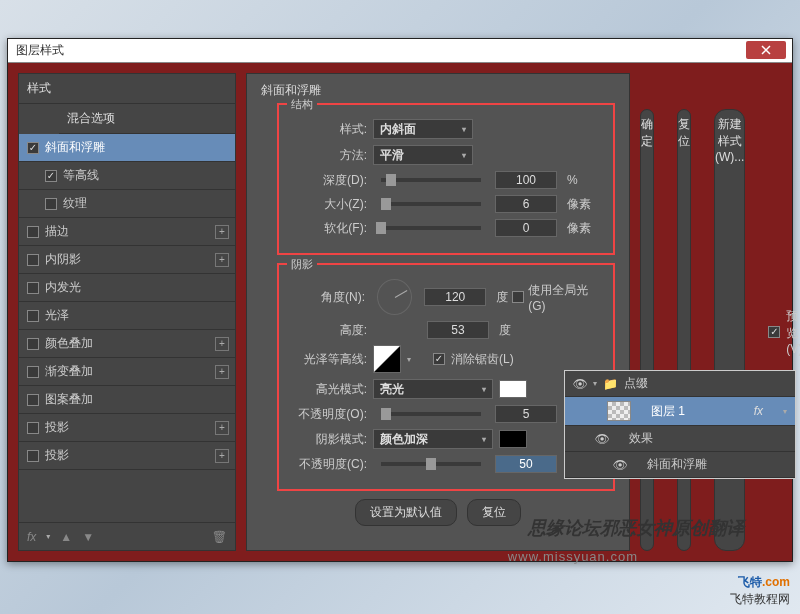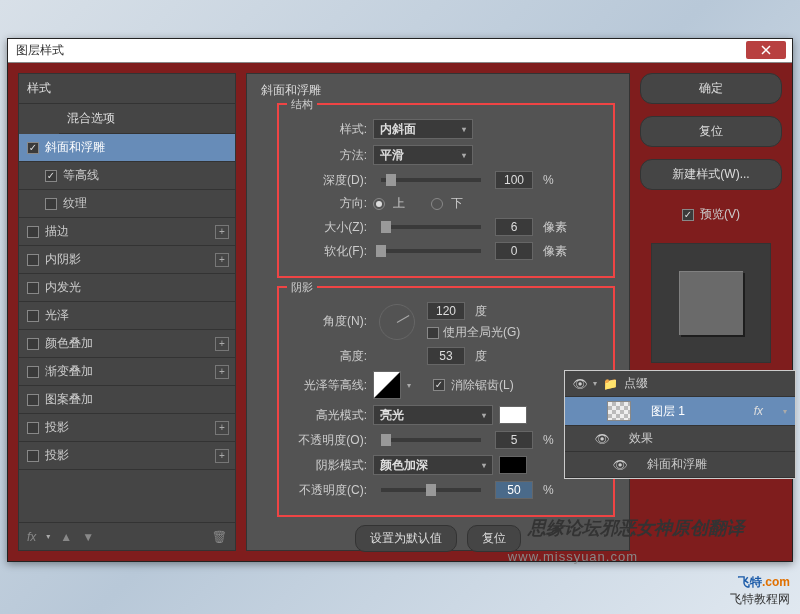--- a/index.html
+++ b/index.html
@@ -25,34 +25,34 @@
 .center-panel { flex: 1; border: 1px solid #333; background: #535353; padding: 8px 14px; position: relative; }
 .section-title { color: #ddd; margin-bottom: 4px; }
 .group { border: 2px solid #ef4444; padding: 8px 12px 10px; margin-bottom: 8px; position: relative; margin-left: 16px; }
 .group-label { position: absolute; top: -8px; left: 8px; background: #535353; padding: 0 4px; color: #ccc; font-size: 11px; }
 .row { display: flex; align-items: center; margin: 6px 0; gap: 6px; }
 .lbl { width: 76px; text-align: right; color: #ccc; }
 .select { height: 20px; background: #3a3a3a; border: 1px solid #666; color: #ddd; padding: 0 6px; display: flex; align-items: center; justify-content: space-between; gap: 8px; min-width: 90px; font-weight: bold; }
 .select .arrow { font-size: 8px; color: #aaa; }
 .slider { flex: 1; height: 4px; background: #3a3a3a; position: relative; margin: 0 8px; max-width: 100px; }
 .slider .thumb { position: absolute; top: -4px; width: 10px; height: 12px; background: #999; transform: translateX(-50%); }
-.numbox { width: 38px; height: 18px; background: #3a3a3a; border: 1px solid #666; color: #ddd; text-align: center; line-height: 16px; }
+.numbox { width: 62px; height: 18px; background: #3a3a3a; border: 1px solid #666; color: #ddd; text-align: center; line-height: 16px; }
 .numbox.sel { background: #4a6a8a; color: #fff; }
 .unit { color: #ccc; margin-left: 4px; }
 .radio { width: 12px; height: 12px; border-radius: 50%; border: 1px solid #888; display: inline-flex; align-items: center; justify-content: center; margin-right: 2px; }
 .radio.checked::after { content: ""; width: 6px; height: 6px; background: #ddd; border-radius: 50%; }
 .angle-widget { width: 36px; height: 36px; border: 1px solid #666; border-radius: 50%; position: relative; margin: 0 6px; }
 .angle-widget::after { content: ""; position: absolute; left: 50%; top: 50%; width: 14px; height: 1px; background: #aaa; transform-origin: left; transform: rotate(-30deg); }
 .contour-thumb { width: 28px; height: 28px; background: linear-gradient(135deg, #fff 0%, #fff 48%, #000 52%, #000 100%); border: 1px solid #666; }
 .swatch { width: 28px; height: 18px; border: 1px solid #666; }
 .swatch.white { background: #fff; }
 .swatch.black { background: #000; }
 .btn-row { display: flex; gap: 10px; justify-content: center; margin-top: 8px; }
 .btn { background: #454545; border: 1px solid #333; color: #ddd; padding: 4px 14px; border-radius: 10px; cursor: pointer; }
-.right-panel { width: 142px; display: flex; flex-direction: column; gap: 12px; }
+.right-panel { width: 142px; display: flex; gap: 23px; margin-top: 36px; }
 .rbtn { background: #454545; border: 1px solid #333; color: #ddd; padding: 6px 0; text-align: center; border-radius: 12px; cursor: pointer; }
 .preview-row { display: flex; align-items: center; justify-content: center; gap: 6px; margin-top: 4px; }
 .preview-box { width: 120px; height: 120px; background: #3a3a3a; border: 1px solid #333; display: flex; align-items: center; justify-content: center; margin: 8px auto 0; }
 .preview-inner { width: 64px; height: 64px; background: #6a6a6a; box-shadow: 2px 2px 0 rgba(0,0,0,0.5), inset 1px 1px 0 rgba(255,255,255,0.15); }
 .layers-popup { position: absolute; right: 4px; top: 370px; width: 232px; background: #454545; border: 1px solid #ccc; color: #ccc; }
 .lp-header { display: flex; align-items: center; gap: 6px; padding: 4px 8px; border-bottom: 1px solid #333; }
 .lp-row { display: flex; align-items: center; gap: 20px; padding: 4px 8px; border-bottom: 1px solid #333; }
 .lp-row.active { background: #678cb8; color: #fff; }
 .lp-thumb { width: 24px; height: 20px; background: repeating-conic-gradient(#bbb 0 25%, #eee 0 50%) 0 0/8px 8px; border: 1px solid #888; }
 .eye { width: 14px; height: 14px; display: inline-flex; align-items: center; justify-content: center; color: #ccc; }
@@ -173,28 +173,20 @@
         </div>
         <div class="row">
           <span class="lbl">深度(D):</span>
           <div class="slider">
               <div class="thumb" style="left:10%"></div>
             </div>
           <span class="numbox">100</span>
           <span class="unit">%</span>
         </div>
         <div class="row">
-          <span class="lbl">方向:</span>
-          <span class="radio checked"></span>
-          <span>上</span>
-          <span style="width:14px"></span>
-          <span class="radio"></span>
-          <span>下</span>
-        </div>
-        <div class="row">
           <span class="lbl">大小(Z):</span>
           <div class="slider">
               <div class="thumb" style="left:5%"></div>
             </div>
           <span class="numbox">6</span>
           <span class="unit">像素</span>
         </div>
         <div class="row">
           <span class="lbl">软化(F):</span>
           <div class="slider">
@@ -203,21 +195,21 @@
           <span class="numbox">0</span>
           <span class="unit">像素</span>
         </div>
       </div>
 
       <div class="group">
         <span class="group-label">阴影</span>
         <div class="row">
           <span class="lbl">角度(N):</span>
           <div class="angle-widget"></div>
-          <div style="display:flex;flex-direction:column;gap:4px">
+          <div style="display:flex;flex-direction:row;gap:4px">
             <div style="display:flex;align-items:center;gap:6px">
               <span class="numbox">120</span>
               <span class="unit">度</span>
             </div>
             <div style="display:flex;align-items:center;gap:4px">
               <span class="cb"></span>
               <span>使用全局光(G)</span>
             </div>
           </div>
         </div>

